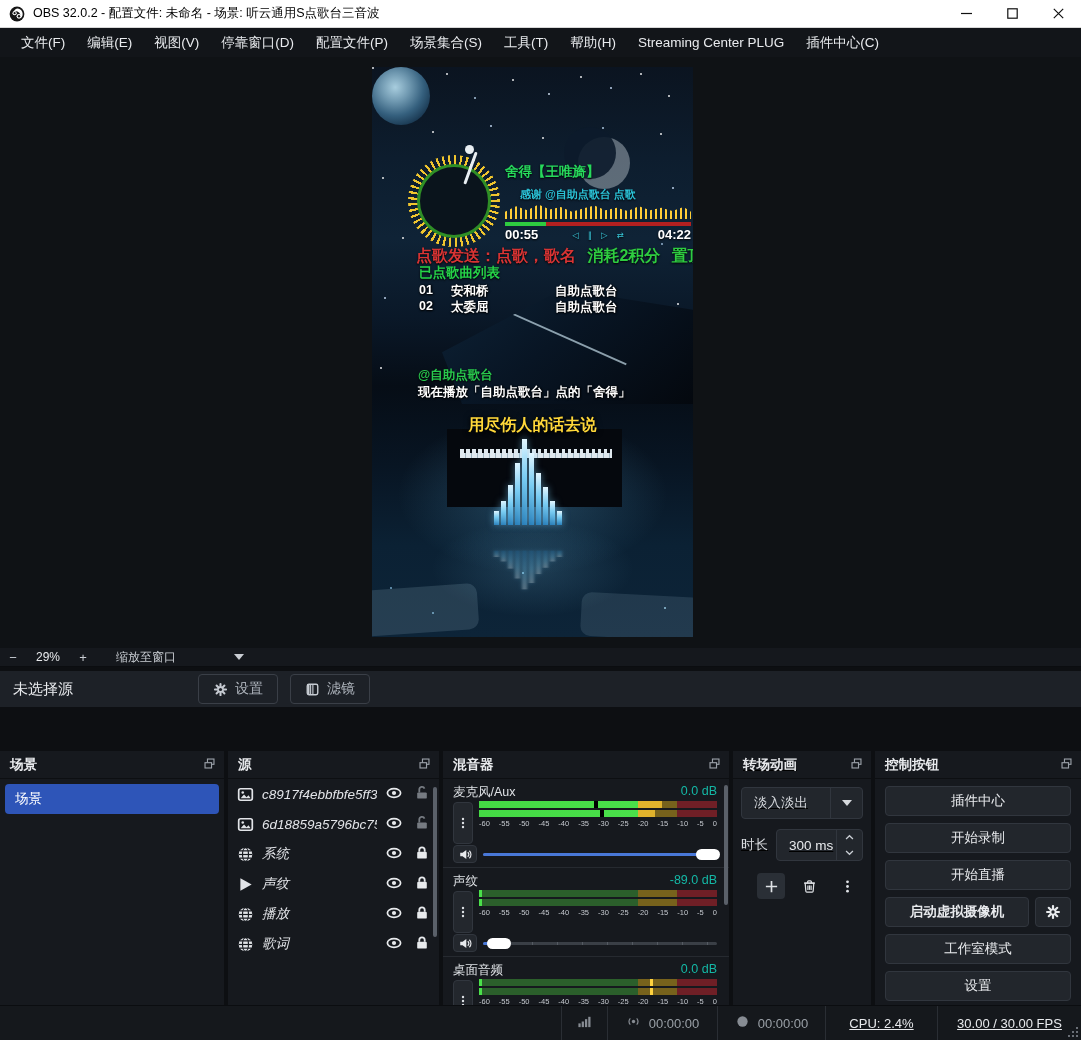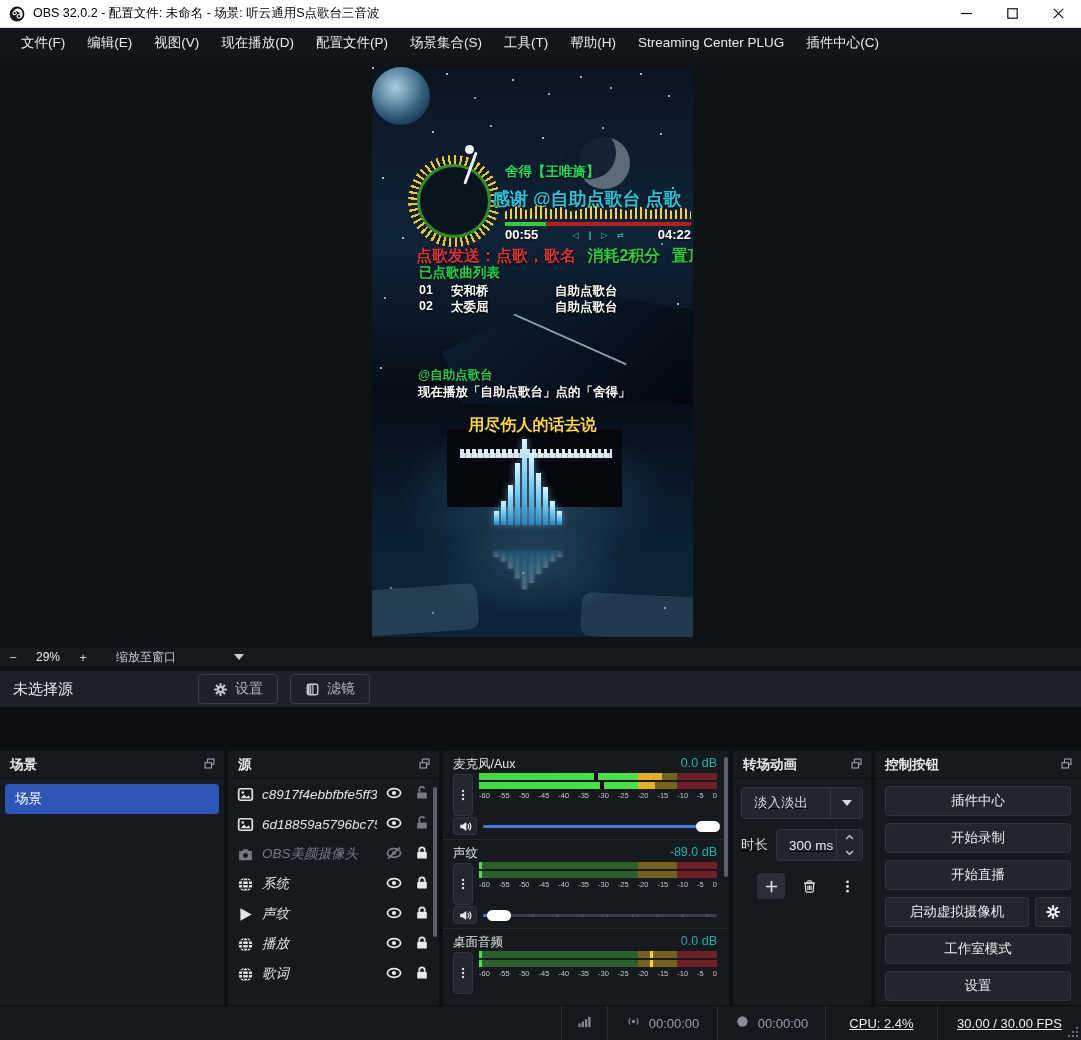--- a/index.html
+++ b/index.html
@@ -30,21 +30,21 @@
     radial-gradient(ellipse 60% 20% at 50% 75%,rgba(110,200,245,.25),transparent 70%),
     radial-gradient(ellipse 45% 12% at 50% 88%,rgba(130,210,250,.16),transparent 70%);}
   
   .v-disc{position:absolute;left:36px;top:88px;width:92px;height:92px;border-radius:50%;
     background:repeating-conic-gradient(#f0c52e 0deg 3deg,rgba(0,0,0,0) 3deg 8deg);}
   .v-ring2{position:absolute;inset:9px;border-radius:50%;background:#0a141c;border:3px solid #2f8f26;}
   .v-disc-img{position:absolute;inset:17px;border-radius:50%;background:radial-gradient(circle at 40% 35%,#a8cdde 0%,#6f98b0 28%,#35607e 55%,#16334c 80%,#0b1d30 100%);}
   .v-arm{position:absolute;left:97px;top:84px;width:2.5px;height:34px;background:#e8eef2;transform:rotate(20deg);border-radius:2px;}
   .v-armknob{position:absolute;left:93px;top:78px;width:9px;height:9px;border-radius:50%;background:#e8eef2;}
   .v-title{position:absolute;left:133px;top:96px;font-size:13.5px;font-weight:bold;color:#27d95c;text-shadow:0 1px 2px #000;}
-  .v-thanks{position:absolute;left:120px;top:120px;font-size:18px;font-weight:bold;color:#2bc3d8;text-shadow:0 1px 2px #000;}
+  .v-thanks{position:absolute;left:148px;top:120px;font-size:11px;font-weight:bold;color:#2bc3d8;text-shadow:0 1px 2px #000;}
   .v-spec{position:absolute;left:133px;top:136px;width:186px;height:16px;
     background:linear-gradient(0deg,rgba(255,205,55,.95) 0 37%,transparent 37%),repeating-linear-gradient(90deg,#ffcd37 0 2.5px,rgba(0,0,0,0) 2.5px 5px);
     -webkit-mask:repeating-linear-gradient(90deg,#000 0 2.5px,transparent 2.5px 5px);mask:repeating-linear-gradient(90deg,#000 0 2.5px,transparent 2.5px 5px);
     clip-path:polygon(0 55%,6% 20%,12% 45%,18% 10%,24% 40%,30% 25%,36% 55%,42% 35%,48% 15%,54% 45%,60% 30%,66% 50%,72% 20%,78% 45%,84% 30%,90% 50%,96% 25%,100% 55%,100% 100%,0 100%);}
   .v-prog{position:absolute;left:133px;top:155px;width:186px;height:3.5px;background:#b32020;}
   .v-prog i{display:block;height:100%;width:22%;background:#2ecc40;}
   .v-time{position:absolute;left:133px;top:160px;width:186px;display:flex;align-items:center;font-weight:bold;color:#fff;font-size:13px;text-shadow:0 1px 2px #000;}
   .v-ticons{flex:1;display:flex;justify-content:center;gap:9px;color:#39c8da;font-size:8.5px;font-weight:normal;align-items:center;}
   .v-hint{position:absolute;left:44px;top:179px;font-size:16px;font-weight:bold;text-shadow:0 1px 2px #000;white-space:nowrap;}
   .v-hint .r{color:#d93434;}
@@ -142,21 +142,21 @@
   .tspin .upds{width:26px;border-left:1px solid #31363e;display:flex;flex-direction:column;}
   .tspin .upds div{flex:1;display:flex;align-items:center;justify-content:center;color:#c9cdd3;}
   .tspin .upds svg{width:11px;height:11px;}
   .tbtns{display:flex;justify-content:flex-end;gap:10px;margin:12px 10px 0 0;}
   .tbtn{width:28px;height:26px;border-radius:4px;display:flex;align-items:center;justify-content:center;color:#dfe2e6;}
   .tbtn svg{width:15px;height:15px;}
   .tbtn.box{background:#2a2f36;}
 
   
   .ctl-btn{margin:0 10px;height:30px;border:1px solid #31363e;background:#22262c;border-radius:4px;color:#e8eaed;font-size:13.5px;display:flex;align-items:center;justify-content:center;}
-  .ctl-row{display:flex;margin:0 10px;gap:6px;}
+  .ctl-row{display:flex;margin:0 10px;gap:6px;font-weight:bold;}
   .ctl-row .ctl-btn{margin:0;flex:1;}
   .ctl-gear{width:36px;height:30px;border:1px solid #31363e;background:#22262c;border-radius:4px;color:#e8eaed;display:flex;align-items:center;justify-content:center;flex:0 0 36px;}
   .ctl-gear svg{width:16px;height:16px;}
   .ctl-stack{display:flex;flex-direction:column;gap:7px;padding-top:7px;}
 
   
   .statusbar{position:absolute;left:0;top:1005px;width:1081px;height:35px;background:#15181c;display:flex;align-items:center;border-top:1px solid #0b0d10;}
   .sb-group{height:100%;display:flex;align-items:center;justify-content:center;border-left:1px solid #2a2e34;gap:8px;color:#878c93;font-size:13px;}
   .sb-time{color:#9aa0a7;}
   .sb-strong{color:#e8eaed;text-decoration:underline;}
@@ -197,21 +197,21 @@
             <path d="M0.8 0.8l9.4 9.4M10.2 0.8L0.8 10.2" stroke="#111" stroke-width="1.2"></path>
           </svg>
         </span>
     </span>
   </div>
 
   <div class="menubar" id="menu-items">
       <div class="mitem">文件(F)</div>
       <div class="mitem">编辑(E)</div>
       <div class="mitem">视图(V)</div>
-      <div class="mitem">现在播放(D)</div>
+      <div class="mitem">停靠窗口(D)</div>
       <div class="mitem">配置文件(P)</div>
       <div class="mitem">场景集合(S)</div>
       <div class="mitem">工具(T)</div>
       <div class="mitem">帮助(H)</div>
       <div class="mitem">Streaming Center PLUG</div>
       <div class="mitem">插件中心(C)</div>
     </div>
 
   <div class="canvas">
     <div class="video">
@@ -412,36 +412,20 @@
           <span class="slabel">6d18859a5796bc75</span>
           <span class="sbtn"><svg viewBox="0 0 16 16">
               <ellipse cx="8" cy="8" rx="6.6" ry="4.4" fill="none" stroke="currentColor" stroke-width="1.7"></ellipse>
               <circle cx="8" cy="8" r="2.1" fill="currentColor"></circle>
             </svg></span>
           <span class="sbtn dimicon"><svg viewBox="0 0 16 16">
               <rect x="3.2" y="7.4" width="9.6" height="6.2" rx="1.2" fill="currentColor"></rect>
               <path d="M5.3 7.4V4.6a2.7 2.7 0 0 1 5.2-1" fill="none" stroke="currentColor" stroke-width="1.8"></path>
             </svg></span>
         </div>
-        <div class="srow dim">
-          <span class="sicon"><svg viewBox="0 0 16 16">
-              <path d="M2 4.6h3l1-1.6h4l1 1.6h3v8.8H2z" fill="currentColor"></path>
-              <circle cx="8" cy="9" r="2.3" fill="#16191e"></circle>
-            </svg></span>
-          <span class="slabel">OBS美颜摄像头</span>
-          <span class="sbtn dimicon"><svg viewBox="0 0 16 16">
-              <ellipse cx="8" cy="8" rx="6.6" ry="4.4" fill="none" stroke="currentColor" stroke-width="1.7"></ellipse>
-              <circle cx="8" cy="8" r="2.1" fill="currentColor"></circle>
-              <line x1="2" y1="13.5" x2="14" y2="2.5" stroke="currentColor" stroke-width="1.7"></line>
-            </svg></span>
-          <span class="sbtn"><svg viewBox="0 0 16 16">
-              <rect x="3.2" y="6.8" width="9.6" height="6.8" rx="1.2" fill="currentColor"></rect>
-              <path d="M5.3 6.8V5a2.7 2.7 0 0 1 5.4 0v1.8" fill="none" stroke="currentColor" stroke-width="1.8"></path>
-            </svg></span>
-        </div>
         <div class="srow">
           <span class="sicon"><svg viewBox="0 0 16 16">
               <circle cx="8" cy="8" r="6.4" fill="currentColor"></circle>
               <ellipse cx="8" cy="8" rx="2.8" ry="6.4" fill="none" stroke="#16191e" stroke-width="1.1"></ellipse>
               <line x1="1.6" y1="8" x2="14.4" y2="8" stroke="#16191e" stroke-width="1.1"></line>
               <path d="M2.8 4.6h10.4M2.8 11.4h10.4" stroke="#16191e" stroke-width="1.1" fill="none"></path>
             </svg></span>
           <span class="slabel">系统</span>
           <span class="sbtn"><svg viewBox="0 0 16 16">
               <ellipse cx="8" cy="8" rx="6.6" ry="4.4" fill="none" stroke="currentColor" stroke-width="1.7"></ellipse>
@@ -536,20 +520,27 @@
         </span>
       <span class="ficon fbox">
           <svg viewBox="0 0 16 16">
             <path d="M3 5.8L8 10.6l5-4.8" fill="none" stroke="currentColor" stroke-width="1.7"></path>
           </svg>
         </span>
     </div>
   </div>
 
   <div class="dock" style="left:443px;width:286px;">
+    <div class="dhead">
+        <span>混音器</span>
+        <span class="dpop"><svg viewBox="0 0 16 16" fill="none" stroke="currentColor" stroke-width="1.4">
+            <rect x="5.5" y="2.5" width="8" height="6.5"></rect>
+            <rect x="2.5" y="7" width="8" height="6.5" fill="#16191e"></rect>
+          </svg></span>
+      </div>
     <div class="dbody" id="mixer-list">
         <div class="vscroll" style="top:6px;height:120px;right:1px;"></div>
         <div class="mchan">
           <div class="mname">
             <span>麦克风/Aux</span>
             <span class="mdb">0.0 dB</span>
           </div>
           <div class="mgrid">
             <div class="mdots">
               <svg viewBox="0 0 16 16" fill="currentColor">

